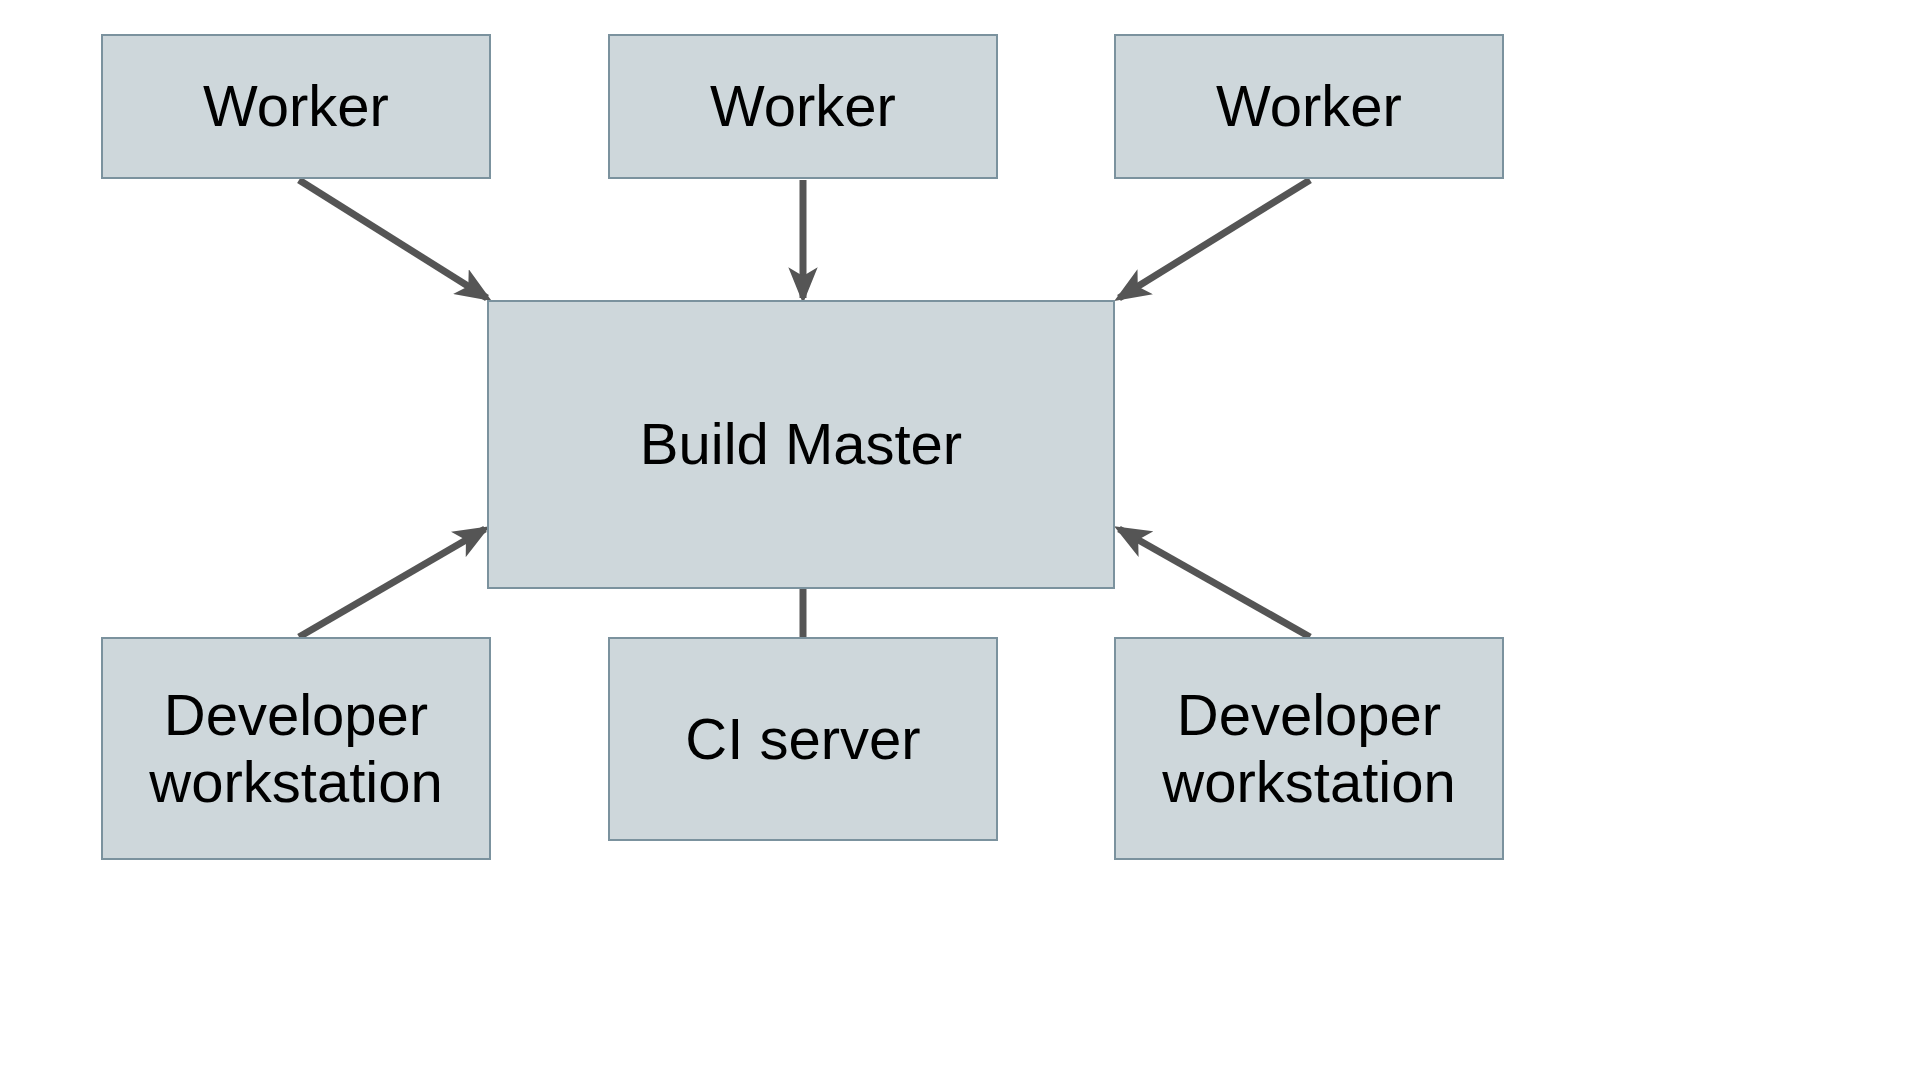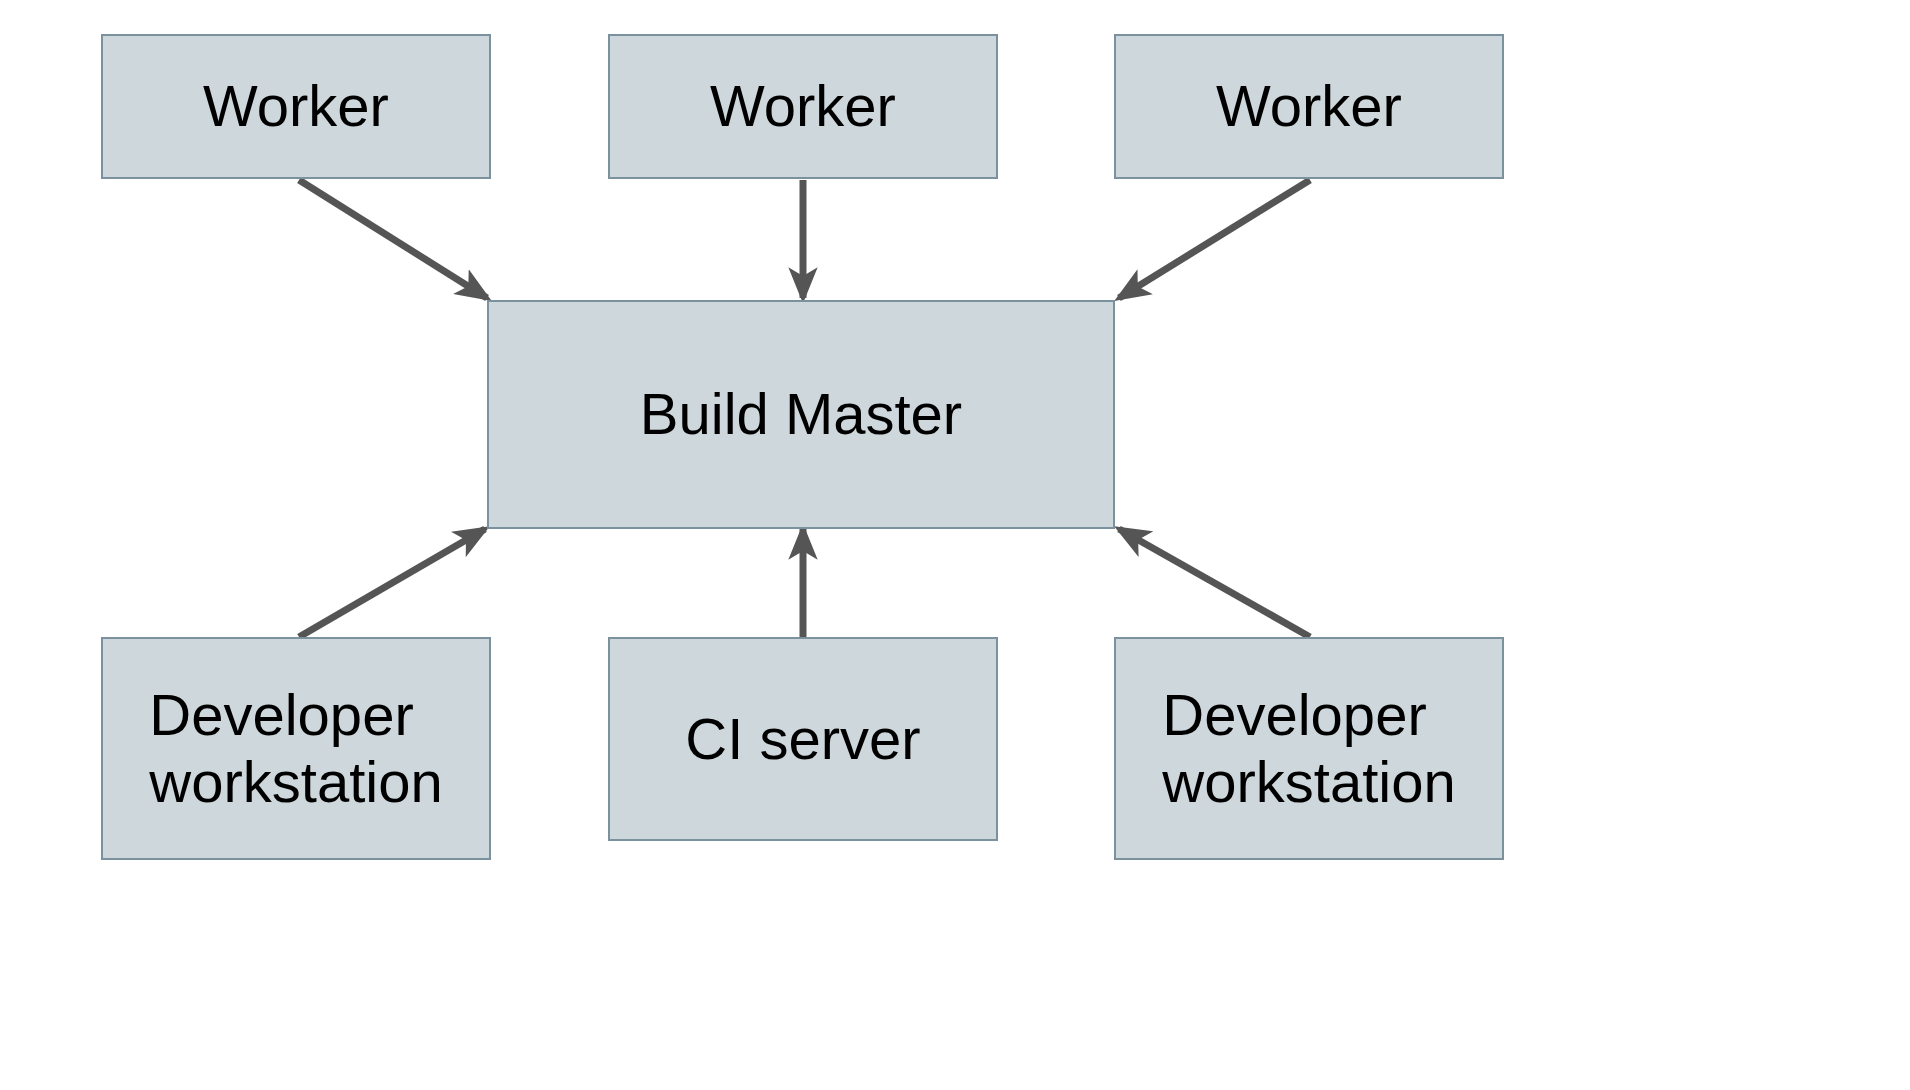--- a/index.html
+++ b/index.html
@@ -26,20 +26,21 @@
     pointer-events: none;
   }
   .node {
     position: absolute;
     box-sizing: border-box;
     background: #ced7db;
     border: 2px solid #7b929e;
     display: flex;
     align-items: center;
     justify-content: center;
+    text-align: center;
     color: #000000;
     font-weight: 400;
     line-height: 1.15;
     white-space: pre-line;
     z-index: 2;
   }
   .node-label {
     display: block;
     padding: 0 10px;
     white-space: pre-line;
@@ -68,21 +69,21 @@
 
   <div class="node" style="left: 101px; top: 34px; width: 390px; height: 145px; font-size: 58px; background: rgb(206, 215, 219); border-color: rgb(123, 146, 158); color: rgb(0, 0, 0);">
     <span class="node-label">Worker</span>
   </div>
   <div class="node" style="left: 608px; top: 34px; width: 390px; height: 145px; font-size: 58px; background: rgb(206, 215, 219); border-color: rgb(123, 146, 158); color: rgb(0, 0, 0);">
     <span class="node-label">Worker</span>
   </div>
   <div class="node" style="left: 1114px; top: 34px; width: 390px; height: 145px; font-size: 58px; background: rgb(206, 215, 219); border-color: rgb(123, 146, 158); color: rgb(0, 0, 0);">
     <span class="node-label">Worker</span>
   </div>
-  <div class="node" style="left: 487px; top: 300px; width: 628px; height: 229px; font-size: 58px; background: rgb(206, 215, 219); border-color: rgb(123, 146, 158); color: rgb(0, 0, 0);">
+  <div class="node" style="left: 487px; top: 300px; width: 628px; height: 289px; font-size: 58px; background: rgb(206, 215, 219); border-color: rgb(123, 146, 158); color: rgb(0, 0, 0);">
     <span class="node-label">Build Master</span>
   </div>
   <div class="node" style="left: 101px; top: 637px; width: 390px; height: 223px; font-size: 58px; background: rgb(206, 215, 219); border-color: rgb(123, 146, 158); color: rgb(0, 0, 0);">
     <span class="node-label">Developer
 workstation</span>
   </div>
   <div class="node" style="left: 608px; top: 637px; width: 390px; height: 204px; font-size: 58px; background: rgb(206, 215, 219); border-color: rgb(123, 146, 158); color: rgb(0, 0, 0);">
     <span class="node-label">CI server</span>
   </div>
   <div class="node" style="left: 1114px; top: 637px; width: 390px; height: 223px; font-size: 58px; background: rgb(206, 215, 219); border-color: rgb(123, 146, 158); color: rgb(0, 0, 0);">

